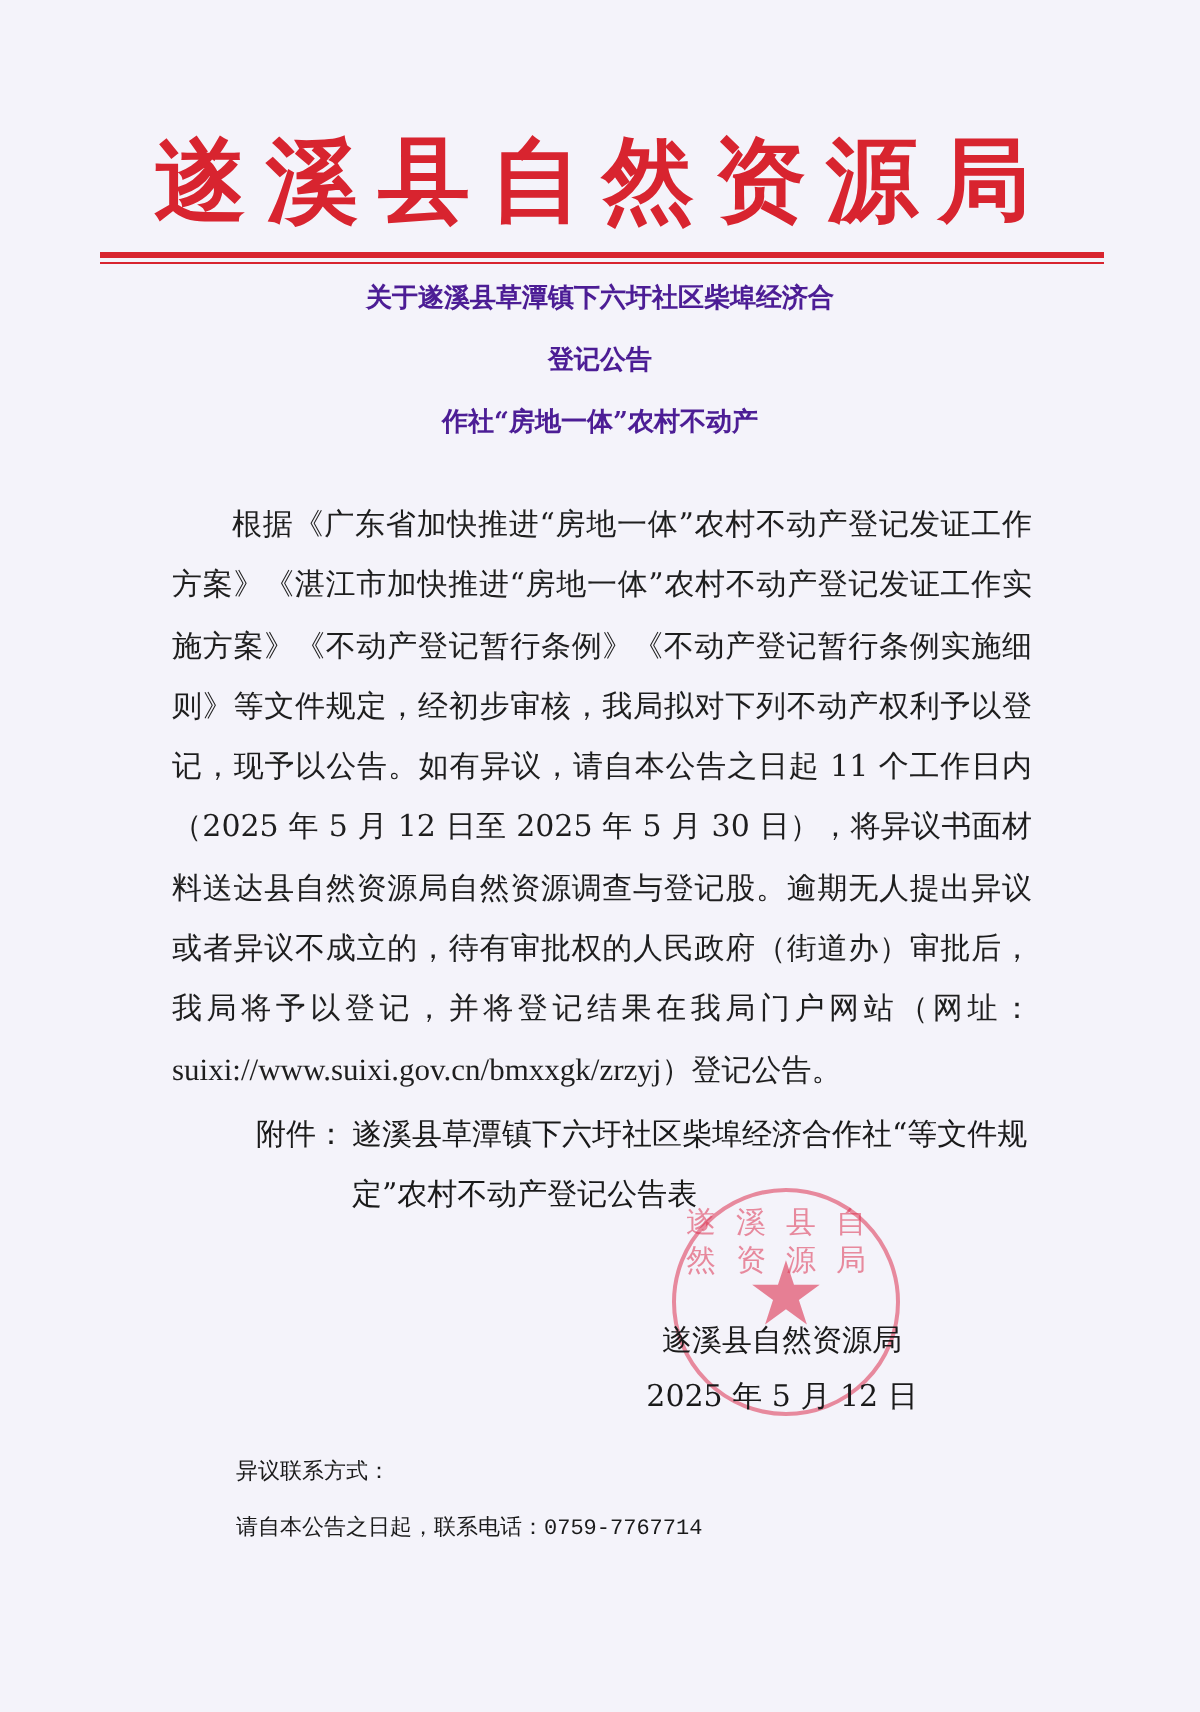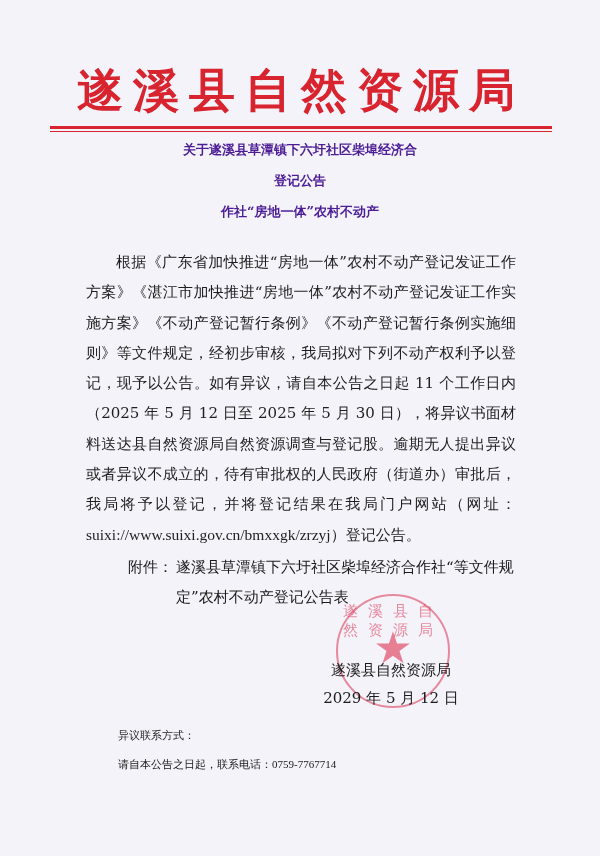--- a/index.html
+++ b/index.html
@@ -54,21 +54,21 @@
     color:rgba(220,50,80,0.6); font-size:44px; line-height:44px; text-align:center;
   }
   .signer {
     position:absolute; left:316px; top:656px; width:150px; text-align:center;
     font-size:15px; line-height:28px;
   }
   .contact {
     position:absolute; left:118px; top:722px; width:420px;
     font-size:11px; line-height:28px;
   }
-  .contact .tel { font-family:Liberation Serif, serif;margin-top:46px; }
+  .contact .tel { font-family:Liberation Mono, monospace;margin-top:46px; }
 </style>
 </head>
 <body>
 
 <div class="page">
 
   <div class="masthead">遂溪县自然资源局</div>
   <div class="rule-thick"></div>
   <div class="rule-thin"></div>
 
@@ -87,21 +87,21 @@
     <div class="content">遂溪县草潭镇下六圩社区柴埠经济合作社“等文件规定”农村不动产登记公告表</div>
   </div>
 
   <div class="seal">
     <div class="seal-text">遂溪县自然资源局</div>
     <div class="seal-star">★</div>
   </div>
 
   <div class="signer">
     <div>遂溪县自然资源局</div>
-    <div>2029 年 5 月 12 日</div>
+    <div>2025 年 5 月 12 日</div>
   </div>
 
   <div class="contact">
     <div>异议联系方式：</div>
     <div><span>请自本公告之日起，联系电话：</span><span class="tel">0759-7767714</span></div>
   </div>
 
 </div>
 
 </body></html>

